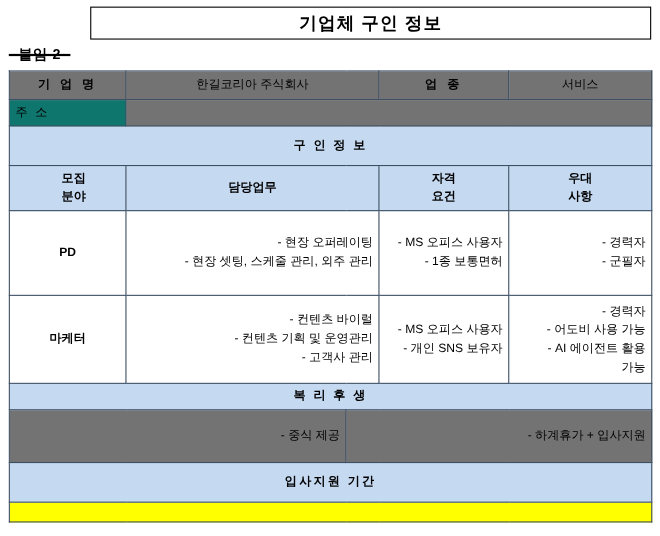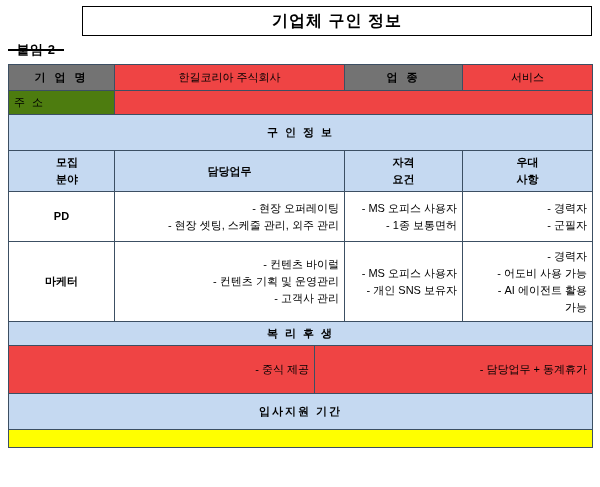--- a/index.html
+++ b/index.html
@@ -92,21 +92,21 @@
     font-size: 12.5px;
     letter-spacing: 3px;
   }
   .cell-center {
     text-align: center;
   }
   .cell-left {
     text-align: left;
   }
   .cell-white {
-    background: #ef4444;
+    background: #737373;
     margin-top: 13px;
   }
   .cell-yellow {
     background: #ffff00;
   }
 
   .job-name {
     text-align: center;
     font-weight: bold;
     font-size: 11.5px;
@@ -117,21 +117,21 @@
     padding-left: 10px;
   }
   .sub-hdr {
     background: #c5d9f1;
     text-align: center;
     font-weight: bold;
     white-space: pre-line;
     line-height: 1.4;
   }
   .addr-label {
-    background: #4d7c0f;
+    background: #0f766e;
     text-align: left;
     font-weight: normal;
     letter-spacing: 2px;
   }
 </style>
 </head>
 <body>
 
 <div class="page">
 
@@ -171,21 +171,21 @@
         <td class="sub-hdr" style="height:36px;padding-left:16px;">모집
 분야</td>
         <td class="sub-hdr" colspan="2">담당업무</td>
         <td class="sub-hdr">자격
 요건</td>
         <td class="sub-hdr">우대
 사항</td>
       </tr>
 
       <tr>
-        <td class="job-name" style="height:50px;">PD</td>
+        <td class="job-name" style="height:77px;">PD</td>
         <td class="multiline" colspan="2">- 현장 오퍼레이팅
 - 현장 셋팅, 스케줄 관리, 외주 관리</td>
         <td class="multiline">- MS 오피스 사용자
 - 1종 보통면허</td>
         <td class="multiline">- 경력자
 - 군필자</td>
       </tr>
 
       <tr>
         <td class="job-name" style="height:80px;">마케터</td>
@@ -199,21 +199,21 @@
 - AI 에이전트 활용
   가능</td>
       </tr>
 
       <tr>
         <td class="cell-blue-hdr" colspan="5" style="height:24px;">복 리 후 생</td>
       </tr>
 
       <tr>
         <td class="multiline cell-white" colspan="2" style="height:48px;">- 중식 제공</td>
-        <td class="multiline cell-white" colspan="3">- 담당업무 + 동계휴가</td>
+        <td class="multiline cell-white" colspan="3">- 하계휴가 + 입사지원</td>
       </tr>
 
       <tr>
         <td class="cell-blue-hdr" colspan="5" style="height:36px;">입사지원 기간</td>
       </tr>
 
       <tr>
         <td class="cell-yellow" colspan="5" style="height:18px;"></td>
       </tr>
 

